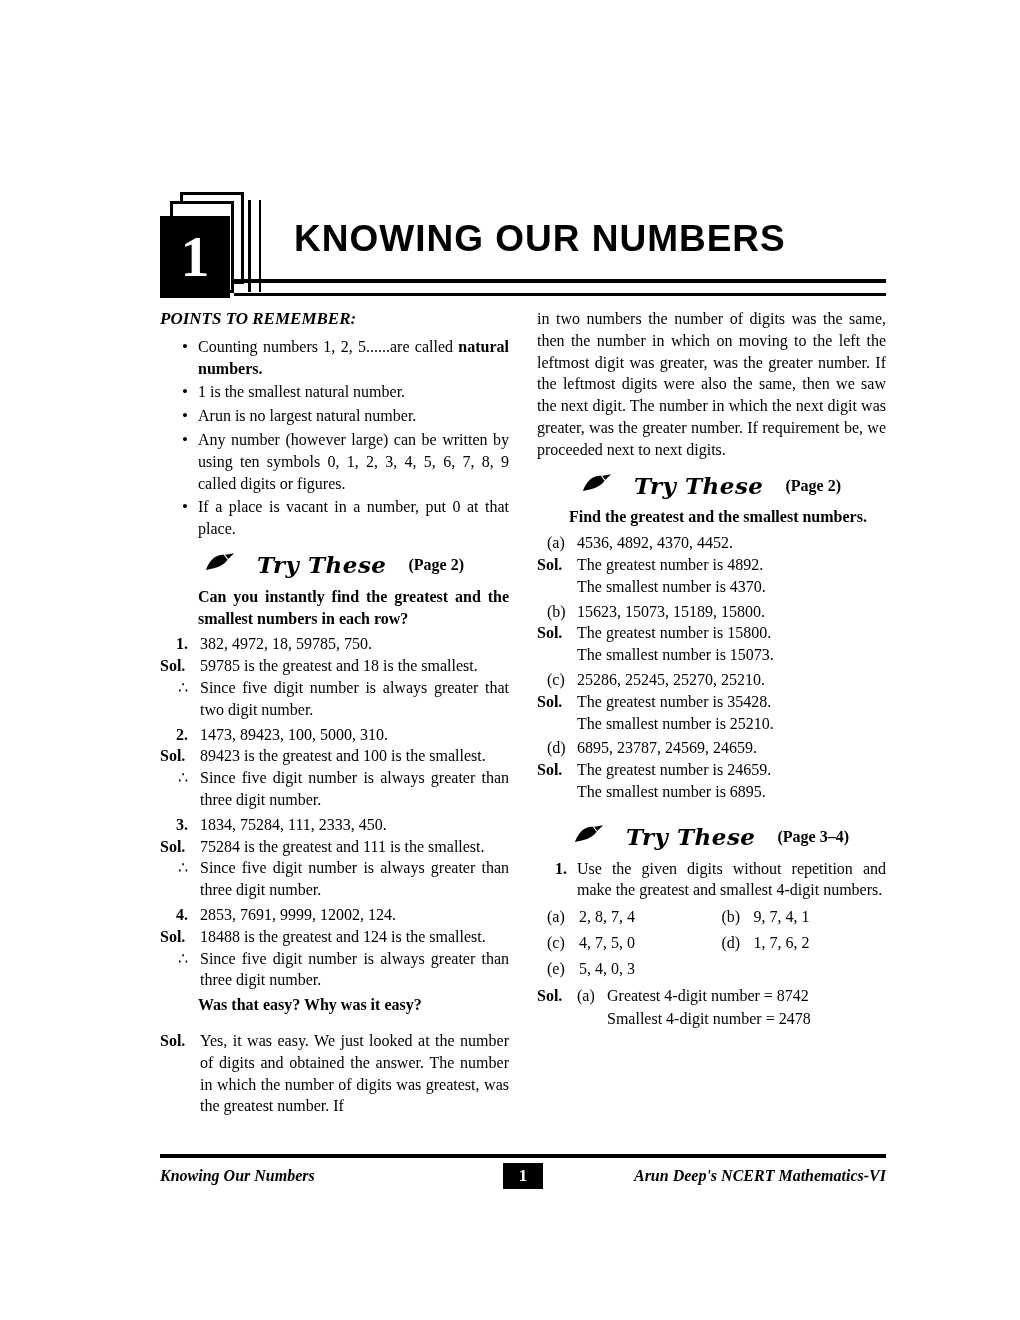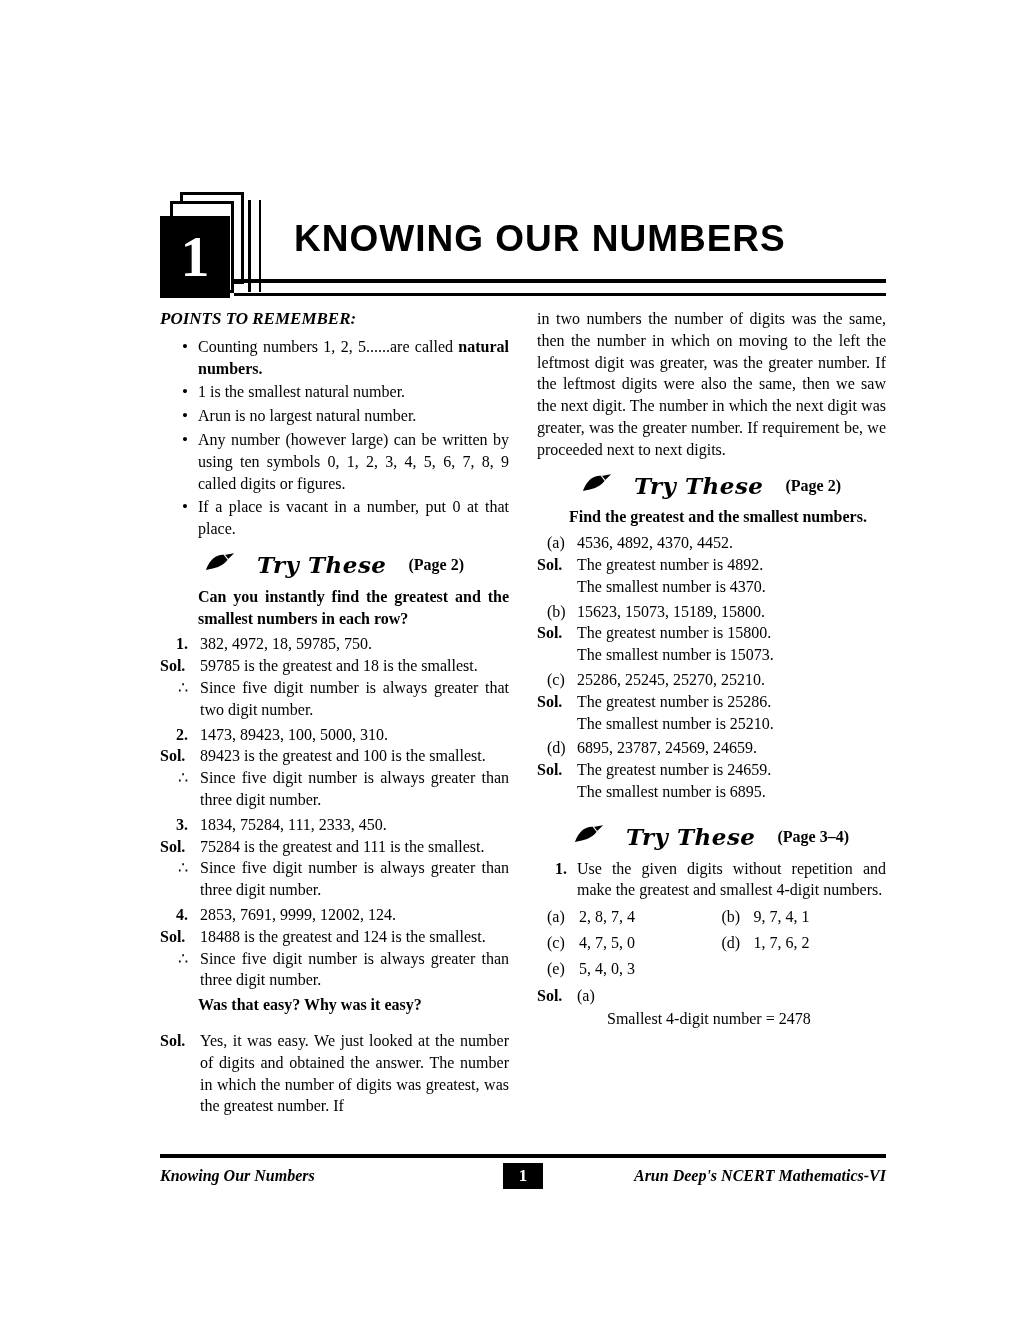--- a/index.html
+++ b/index.html
@@ -228,21 +228,21 @@
         <div class="sol2">The smallest number is 15073.</div>
       </div>
 
       <div class="qa">
         <div class="row">
           <span class="qnum-r">(c)</span>
           <span class="qtext">25286, 25245, 25270, 25210.</span>
         </div>
         <div class="row">
           <span class="sol-label">Sol.</span>
-          <span class="sol-text">The greatest number is 25286.</span>
+          <span class="sol-text">The greatest number is 35428.</span>
         </div>
         <div class="sol2">The smallest number is 25210.</div>
       </div>
 
       <div class="qa">
         <div class="row">
           <span class="qnum-r">(d)</span>
           <span class="qtext">6895, 23787, 24569, 24659.</span>
         </div>
         <div class="row">
@@ -291,20 +291,21 @@
       <div class="opt-row">
         <div class="opt-cell">
           <span class="opt-label">(e)</span>
           <span>5, 4, 0, 3</span>
         </div>
       </div>
 
       <div class="row ex-sol">
         <span class="sol-label">Sol.</span>
         <span class="part-label">(a)</span>
+        <span class="sol-text">Greatest 4-digit number = 8742</span>
       </div>
       <div class="sol-line2">Smallest 4-digit number = 2478</div>
     </div>
   </div>
 
   <div class="footer">
     <span class="f-left">Knowing Our Numbers</span>
     <span class="f-box">1</span>
     <span class="f-right">Arun Deep's NCERT Mathematics-VI</span>
   </div>

